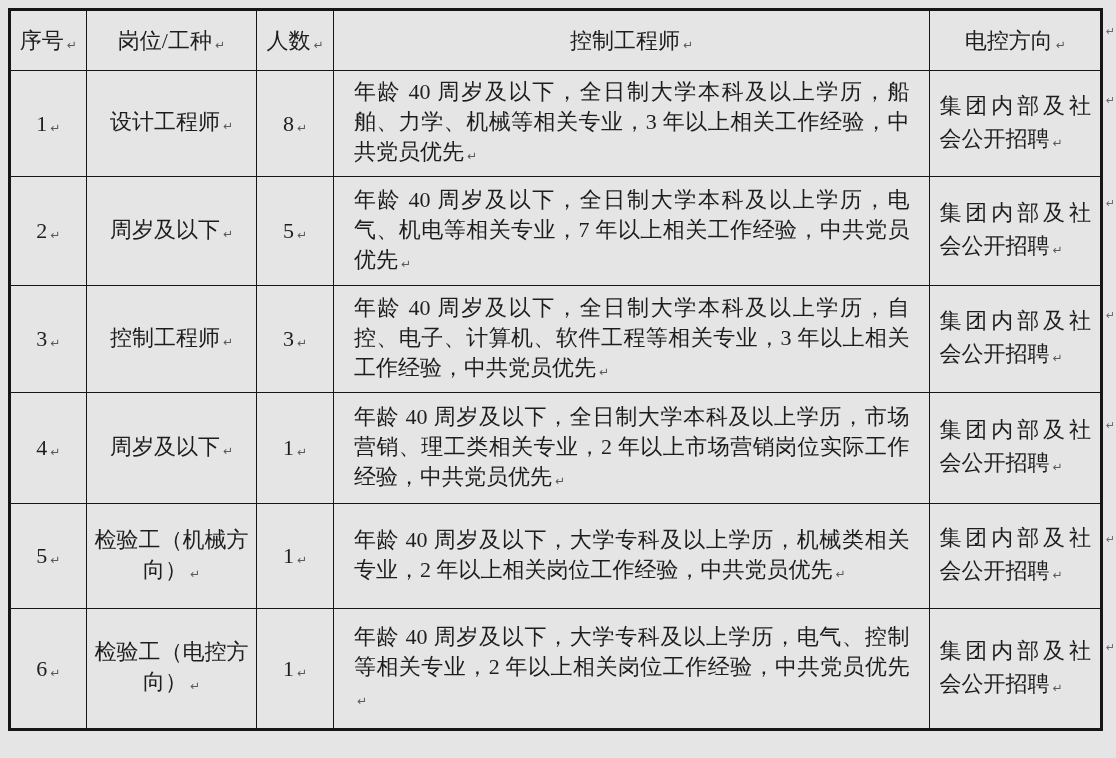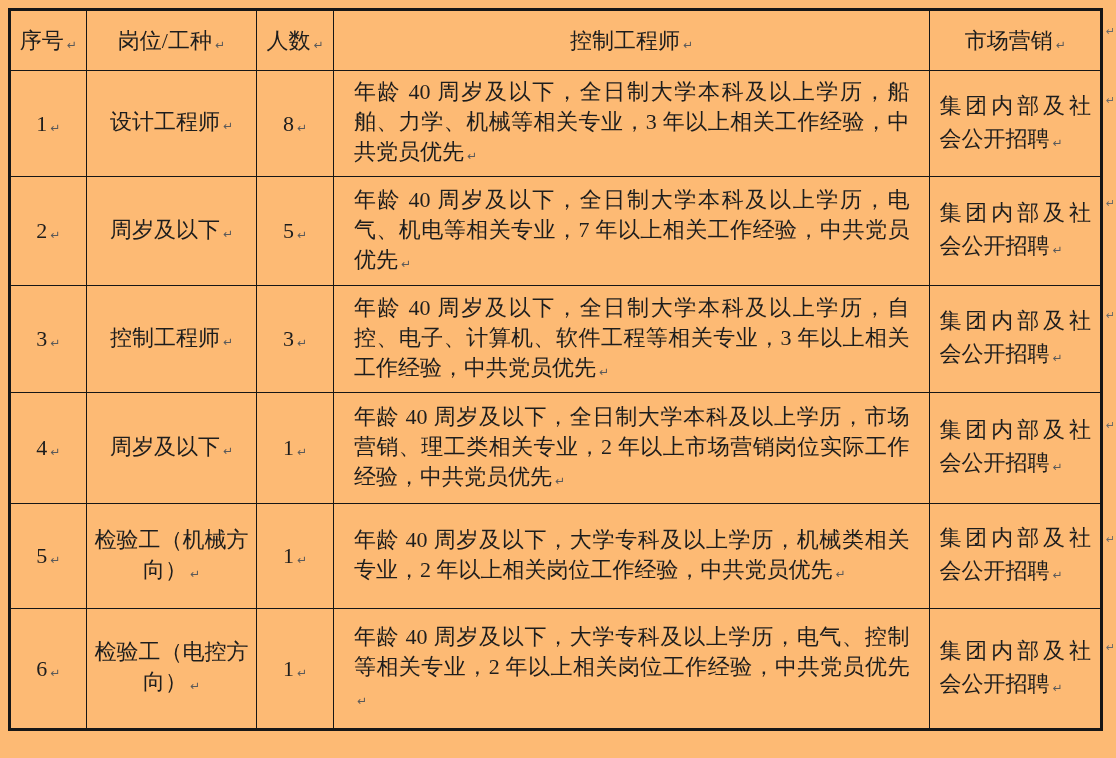--- a/index.html
+++ b/index.html
@@ -4,21 +4,21 @@
 <style>
   html, body {
     margin: 0;
     padding: 0;
     background: #ffffff;
   }
   .page {
     position: relative;
     width: 1116px;
     height: 758px;
-    background: #fdba74;
+    background: #e5e5e5;
     font-family: "Liberation Serif", "DejaVu Serif", serif;
     color: #1d1d1d;
     overflow: hidden;
   }
   table.doc {
     position: absolute;
     left: 8px;
     top: 8px;
     width: 1095px;
     border-collapse: collapse;
@@ -81,21 +81,21 @@
 
 <div class="page">
 
   <table class="doc">
     <tbody>
         <tr class="r-head">
       <td class="c-no"><span>序号</span><span class="pm">↵</span></td>
       <td class="c-pos"><span>岗位/工种</span><span class="pm">↵</span></td>
       <td class="c-count"><span>人数</span><span class="pm">↵</span></td>
       <td class="c-cond"><span>控制工程师</span><span class="pm">↵</span></td>
-      <td class="c-src"><span>市场营销</span><span class="pm">↵</span></td>
+      <td class="c-src"><span>电控方向</span><span class="pm">↵</span></td>
     </tr>
 
     <tr class="r-1">
       <td class="c-no"><span>1</span><span class="pm">↵</span></td>
       <td class="c-pos"><span>设计工程师</span><span class="pm">↵</span></td>
       <td class="c-count"><span>8</span><span class="pm">↵</span></td>
       <td class="c-cond"><span>年龄 40 周岁及以下，全日制大学本科及以上学历，船舶、力学、机械等相关专业，3 年以上相关工作经验，中共党员优先</span><span class="pm">↵</span></td>
       <td class="c-src"><span>集团内部及社会公开招聘</span><span class="pm">↵</span></td>
     </tr>
 

